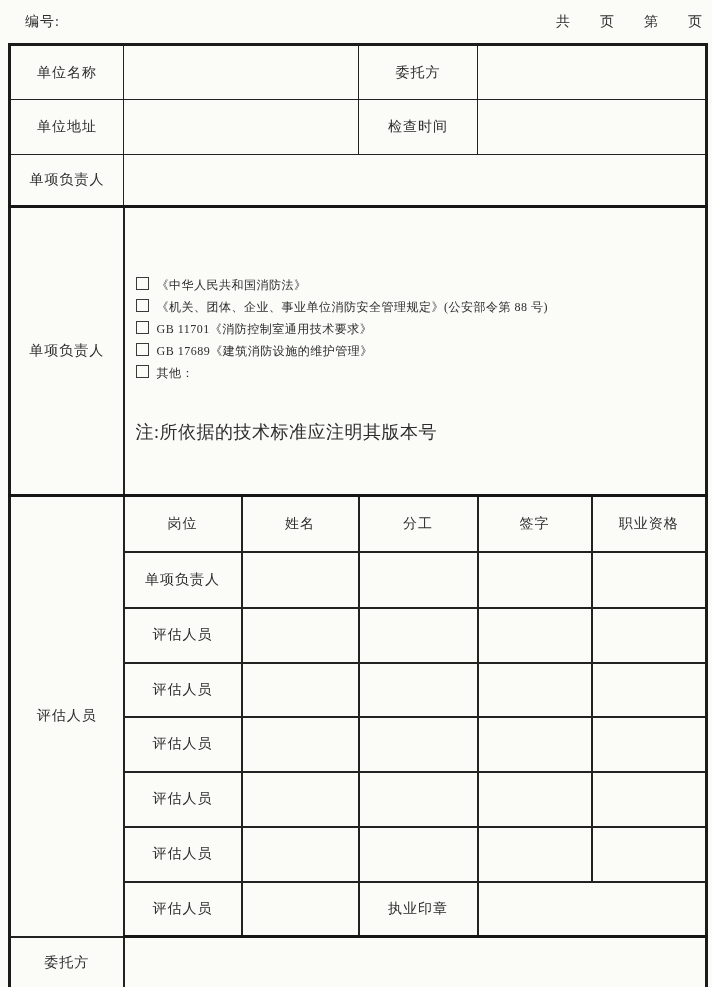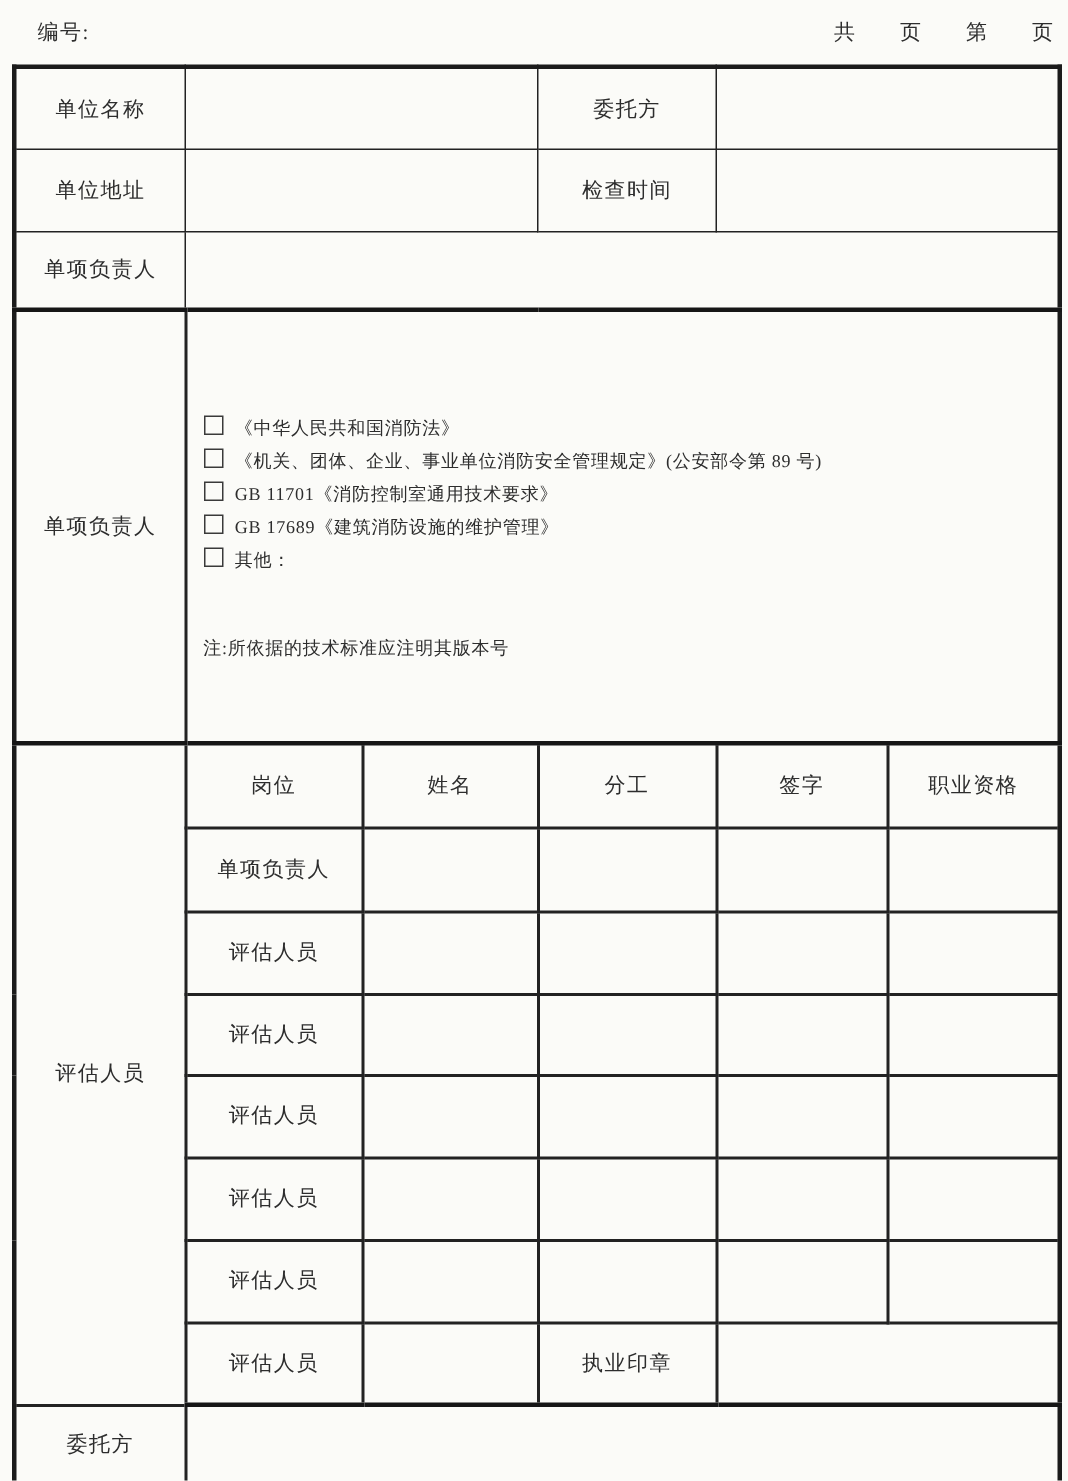--- a/index.html
+++ b/index.html
@@ -76,21 +76,21 @@
     display: inline-block;
     width: 11px;
     height: 11px;
     border: 1px solid #3a3a3a;
     background: transparent;
     margin-right: 8px;
     vertical-align: -1px;
   }
   .basis-note {
     margin-top: 37px;
-    font-size: 12px;
+    font-size: 18px;
     line-height: 22px;
   }
 </style>
 </head>
 <body>
 
 <div class="page">
 
   <div class="page-head">
     <span class="no-label">编号:</span>
@@ -132,21 +132,21 @@
       <td colspan="5"></td>
     </tr>
 
     <tr class="s2 h289 divider-bottom">
       <td>单项负责人</td>
       <td colspan="5" class="basis-cell">
         <div class="basis-item">
           <span class="cb"></span><span>《中华人民共和国消防法》</span>
         </div>
         <div class="basis-item">
-          <span class="cb"></span><span>《机关、团体、企业、事业单位消防安全管理规定》(公安部令第 89 号)</span>
+          <span class="cb"></span><span>《机关、团体、企业、事业单位消防安全管理规定》(公安部令第 88 号)</span>
         </div>
         <div class="basis-item">
           <span class="cb"></span><span>GB 11701《消防控制室通用技术要求》</span>
         </div>
         <div class="basis-item">
           <span class="cb"></span><span>GB 17689《建筑消防设施的维护管理》</span>
         </div>
         <div class="basis-item">
           <span class="cb"></span><span>其他：</span>
         </div>

